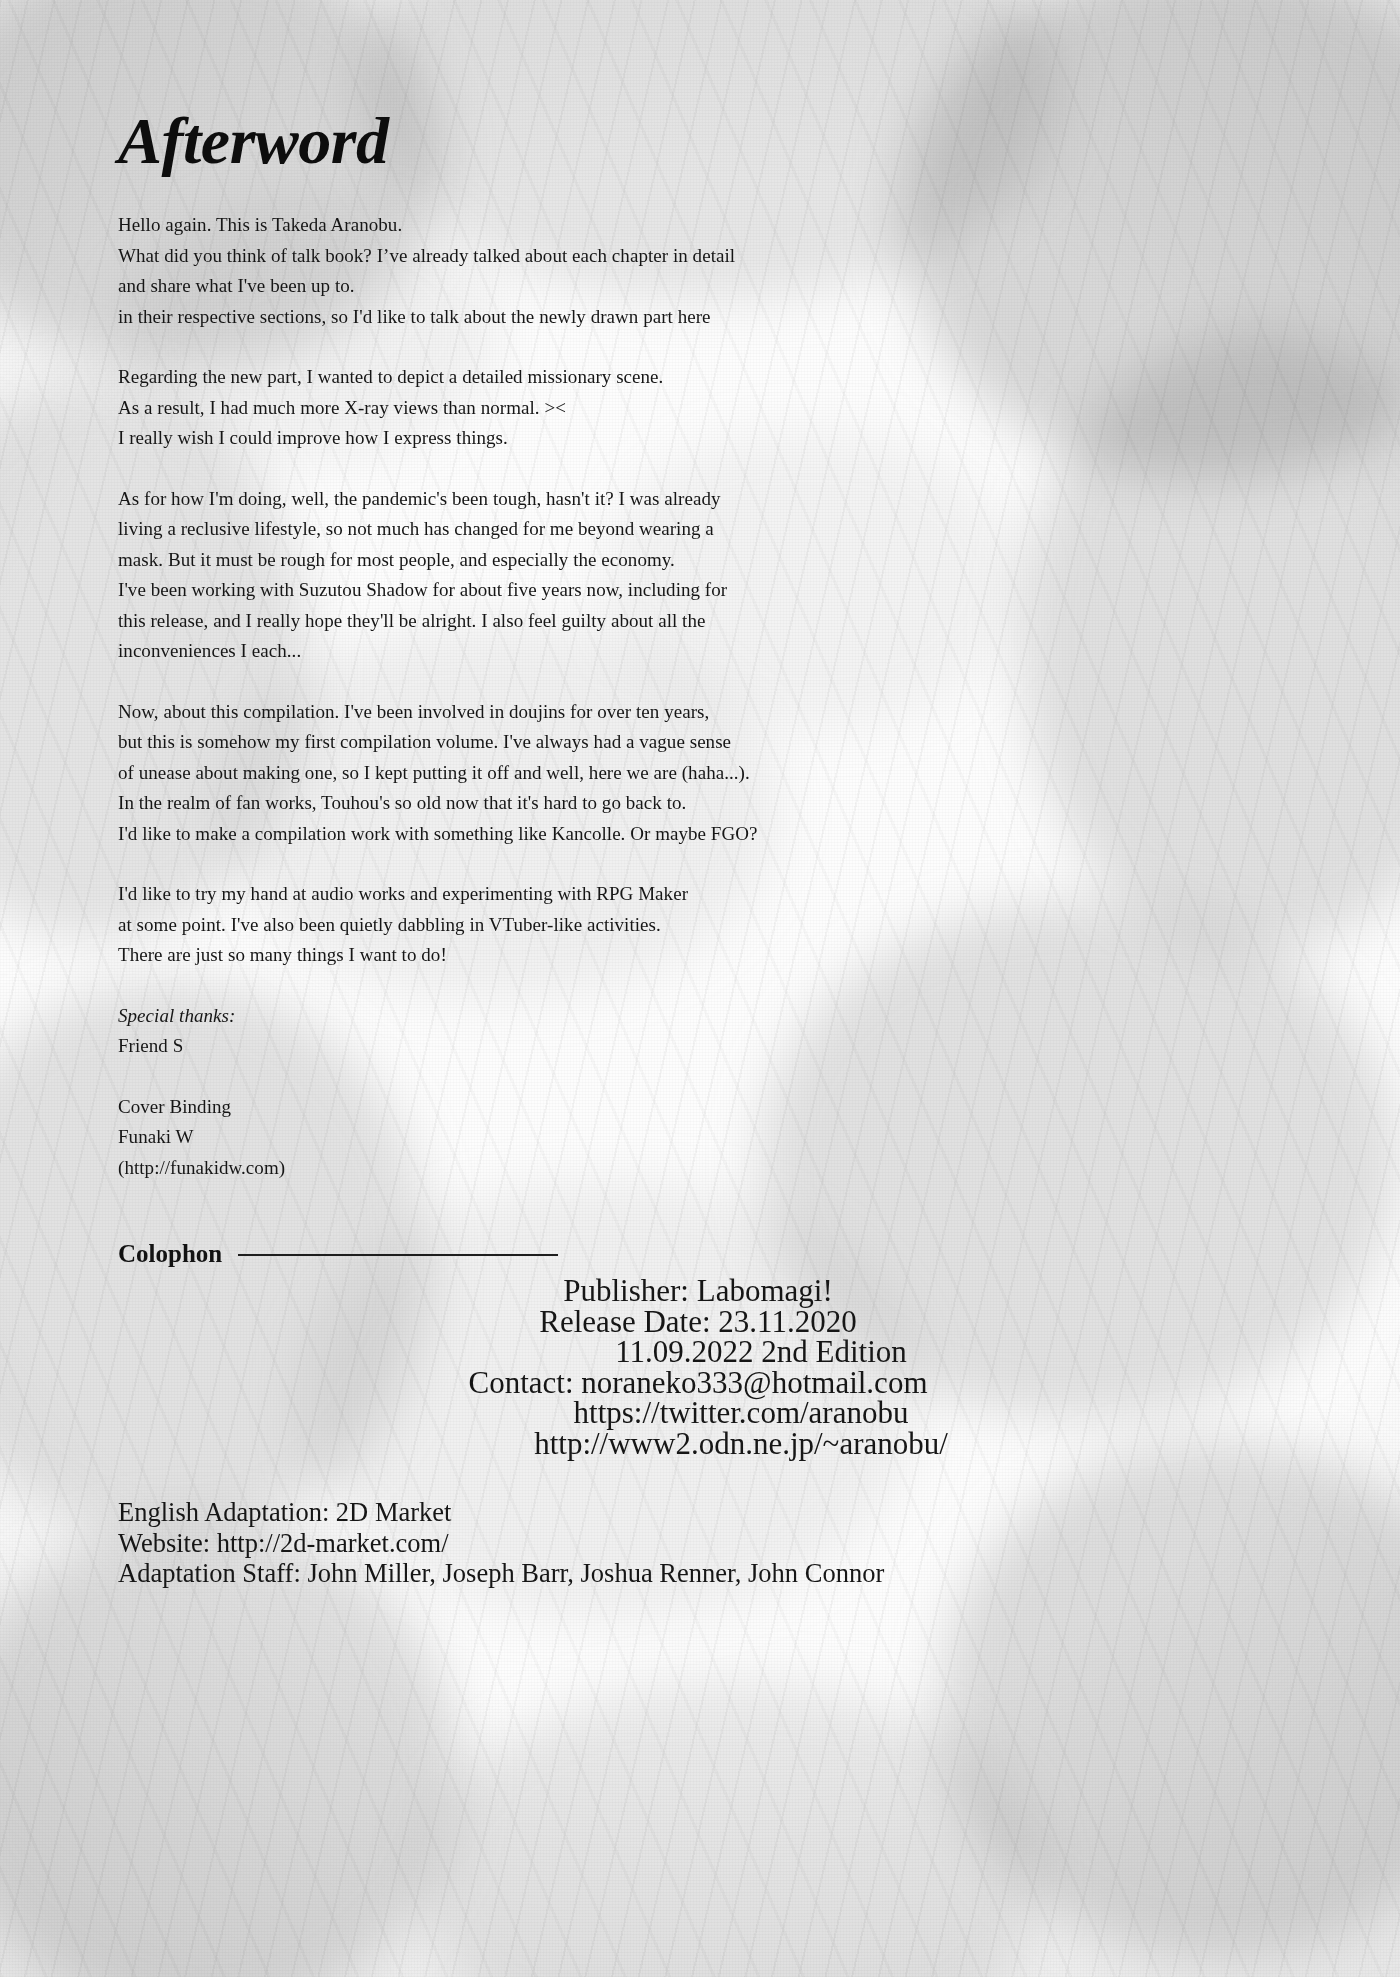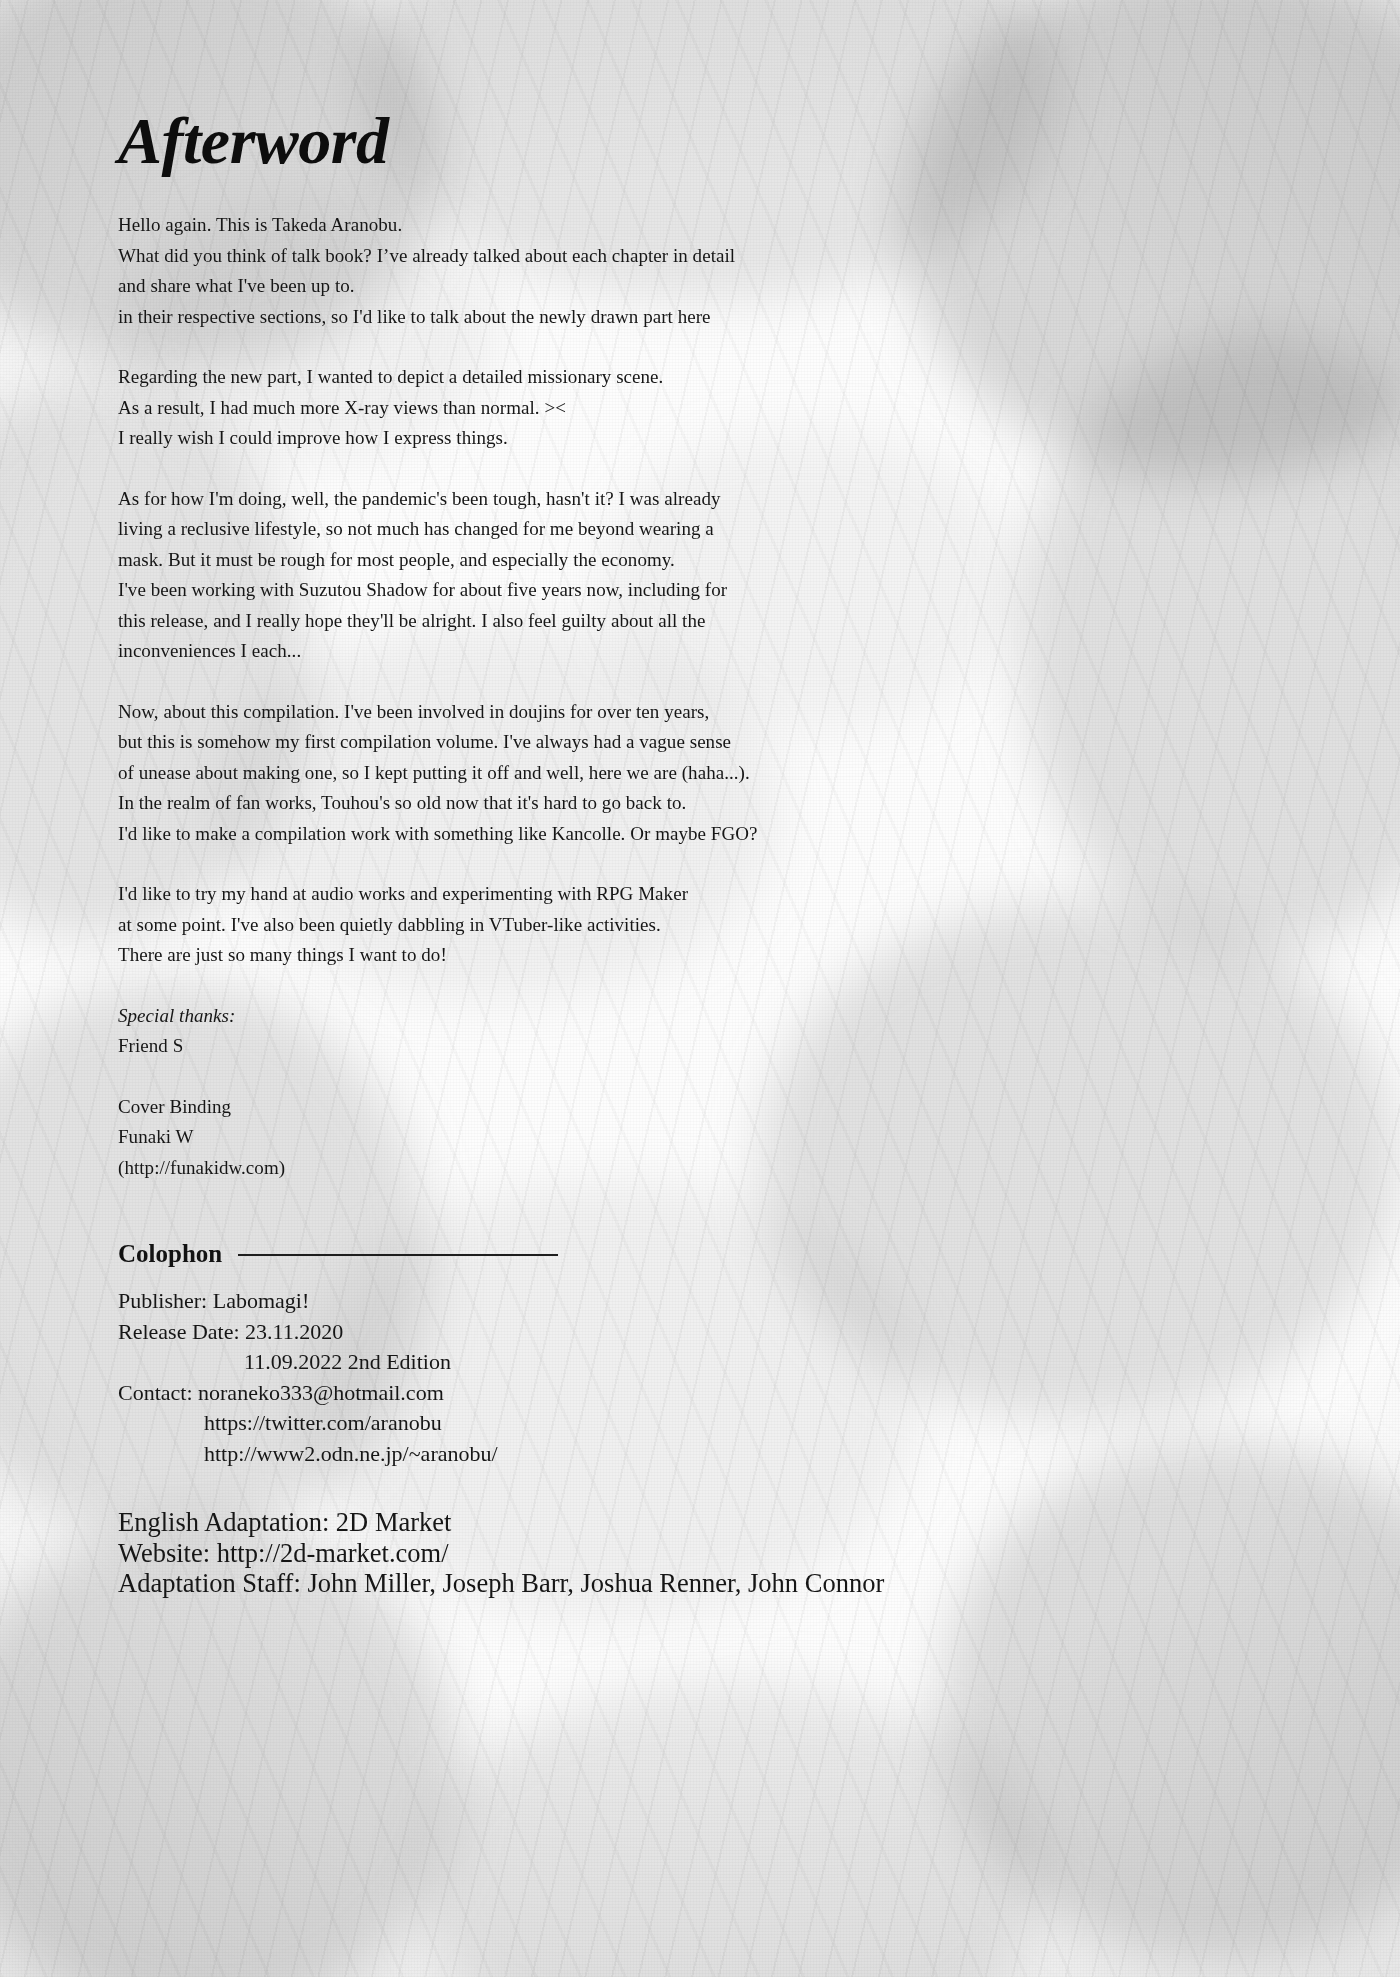--- a/index.html
+++ b/index.html
@@ -97,40 +97,41 @@
   .gap-sm { height: 30px; }
 
   
   .colophon-wrap {
     margin-top: 58px;
   }
   .colophon-head {
     display: flex;
     align-items: center;
     gap: 12px;
-    margin-bottom: 19px;
+    margin-bottom: 9px;
   }
   .colophon-head .label {
     font-weight: bold;
     font-size: 25px;
     line-height: 26px;
     white-space: nowrap;
     color: #121212;
   }
   .colophon-head .rule {
     flex: 0 0 320px;
     height: 2px;
     background: #1d1d1d;
     margin-left: 4px;
     margin-top: 2px;
   }
   .colophon-body {
-    font-size: 22px;
+    font-size: 31px;
     line-height: 30.5px;
     color: #161616;
+    text-align: center;
   }
   .colophon-body .line { white-space: nowrap; }
   .indent-1 { padding-left: 126px; }
   .indent-2 { padding-left: 86px; }
 
   .adapt-block {
     margin-top: 38px;
     font-size: 26.5px;
     line-height: 30.5px;
     color: #161616;

